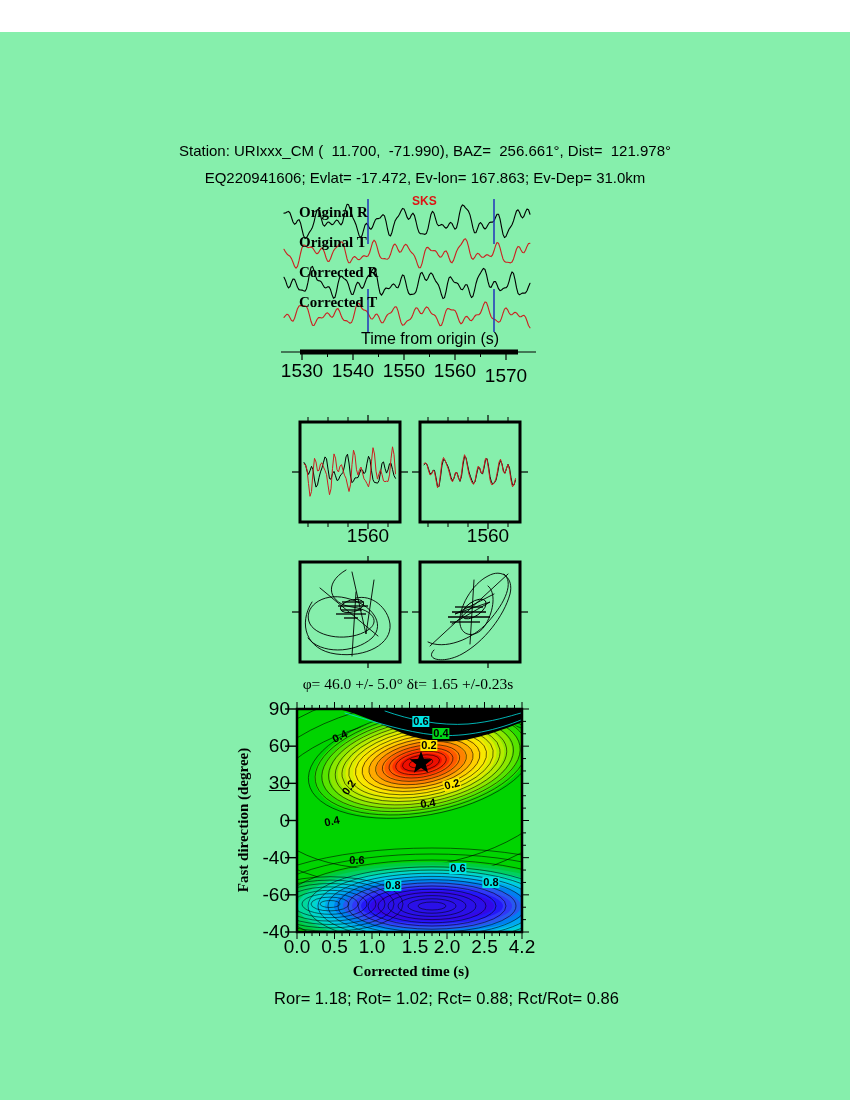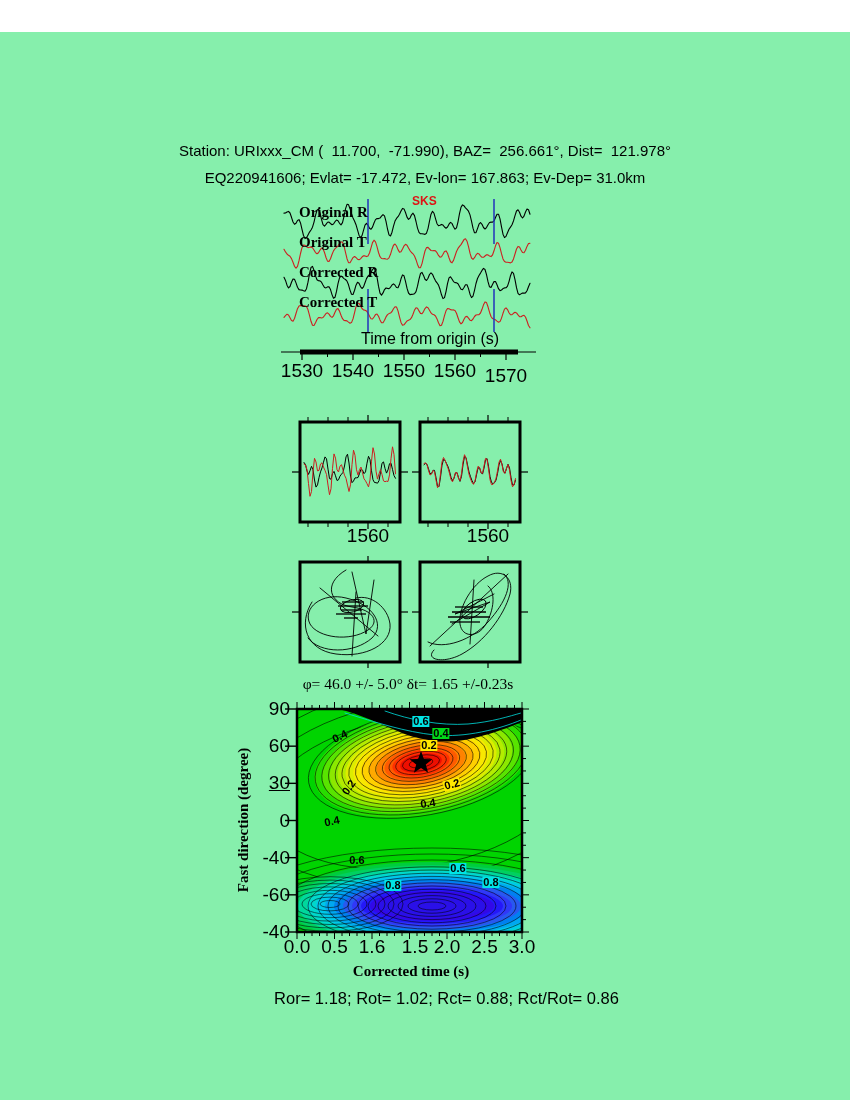--- a/index.html
+++ b/index.html
@@ -296,25 +296,25 @@
   <div class="abs ctr lbl footer" style="top:958px">Ror= 1.18; Rot= 1.02; Rct= 0.88; Rct/Rot= 0.86</div>
 <div class="abs lbl big-tick" style="left: 302px; top: 329px; transform: translateX(-50%);">1530</div>
     <div class="abs lbl big-tick" style="left: 353px; top: 329px; transform: translateX(-50%);">1540</div>
     <div class="abs lbl big-tick" style="left: 404px; top: 329px; transform: translateX(-50%);">1550</div>
     <div class="abs lbl big-tick" style="left: 455px; top: 329px; transform: translateX(-50%);">1560</div>
     <div class="abs lbl big-tick" style="left: 506px; top: 334px; transform: translateX(-50%); text-align: right;">1570</div>
     <div class="abs lbl big-tick" style="left: 368px; top: 494px; transform: translateX(-50%);">1560</div>
     <div class="abs lbl big-tick" style="left: 488px; top: 494px; transform: translateX(-50%);">1560</div>
     <div class="abs lbl big-tick" style="left: 297px; top: 905px; transform: translateX(-50%);">0.0</div>
     <div class="abs lbl big-tick" style="left: 334.5px; top: 905px; transform: translateX(-50%);">0.5</div>
-    <div class="abs lbl big-tick" style="left: 372px; top: 905px; transform: translateX(-50%);">1.6</div>
+    <div class="abs lbl big-tick" style="left: 372px; top: 905px; transform: translateX(-50%);">1.0</div>
     <div class="abs lbl big-tick" style="left: 415px; top: 905px; transform: translateX(-50%);">1.5</div>
     <div class="abs lbl big-tick" style="left: 447px; top: 905px; transform: translateX(-50%);">2.0</div>
     <div class="abs lbl big-tick" style="left: 484.5px; top: 905px; transform: translateX(-50%);">2.5</div>
-    <div class="abs lbl big-tick" style="left: 522px; top: 905px; transform: translateX(-50%);">3.0</div>
+    <div class="abs lbl big-tick" style="left: 522px; top: 905px; transform: translateX(-50%);">4.2</div>
     <div class="abs lbl big-tick" style="left: 290px; top: 667px; transform: translateX(-100%);">90</div>
     <div class="abs lbl big-tick" style="left: 290px; top: 704.167px; transform: translateX(-100%);">60</div>
     <div class="abs lbl big-tick" style="left: 290px; top: 741.333px; transform: translateX(-100%); text-decoration: underline;">30</div>
     <div class="abs lbl big-tick" style="left: 290px; top: 778.5px; transform: translateX(-100%);">0</div>
     <div class="abs lbl big-tick" style="left: 290px; top: 815.667px; transform: translateX(-100%);">-40</div>
     <div class="abs lbl big-tick" style="left: 290px; top: 852.833px; transform: translateX(-100%);">-60</div>
     <div class="abs lbl big-tick" style="left: 290px; top: 890px; transform: translateX(-100%);">-40</div>
     <div class="abs lbl lab-sm" style="left: 421px; top: 684px; transform: translateX(-50%); background: rgb(0, 228, 228); padding: 0px 1px;">0.6</div>
     <div class="abs lbl lab-sm" style="left: 441px; top: 696px; transform: translateX(-50%); background: rgb(0, 216, 24); padding: 0px 1px;">0.4</div>
     <div class="abs lbl lab-sm" style="left: 429px; top: 708px; transform: translateX(-50%); background: rgb(255, 232, 0); padding: 0px 1px;">0.2</div>

